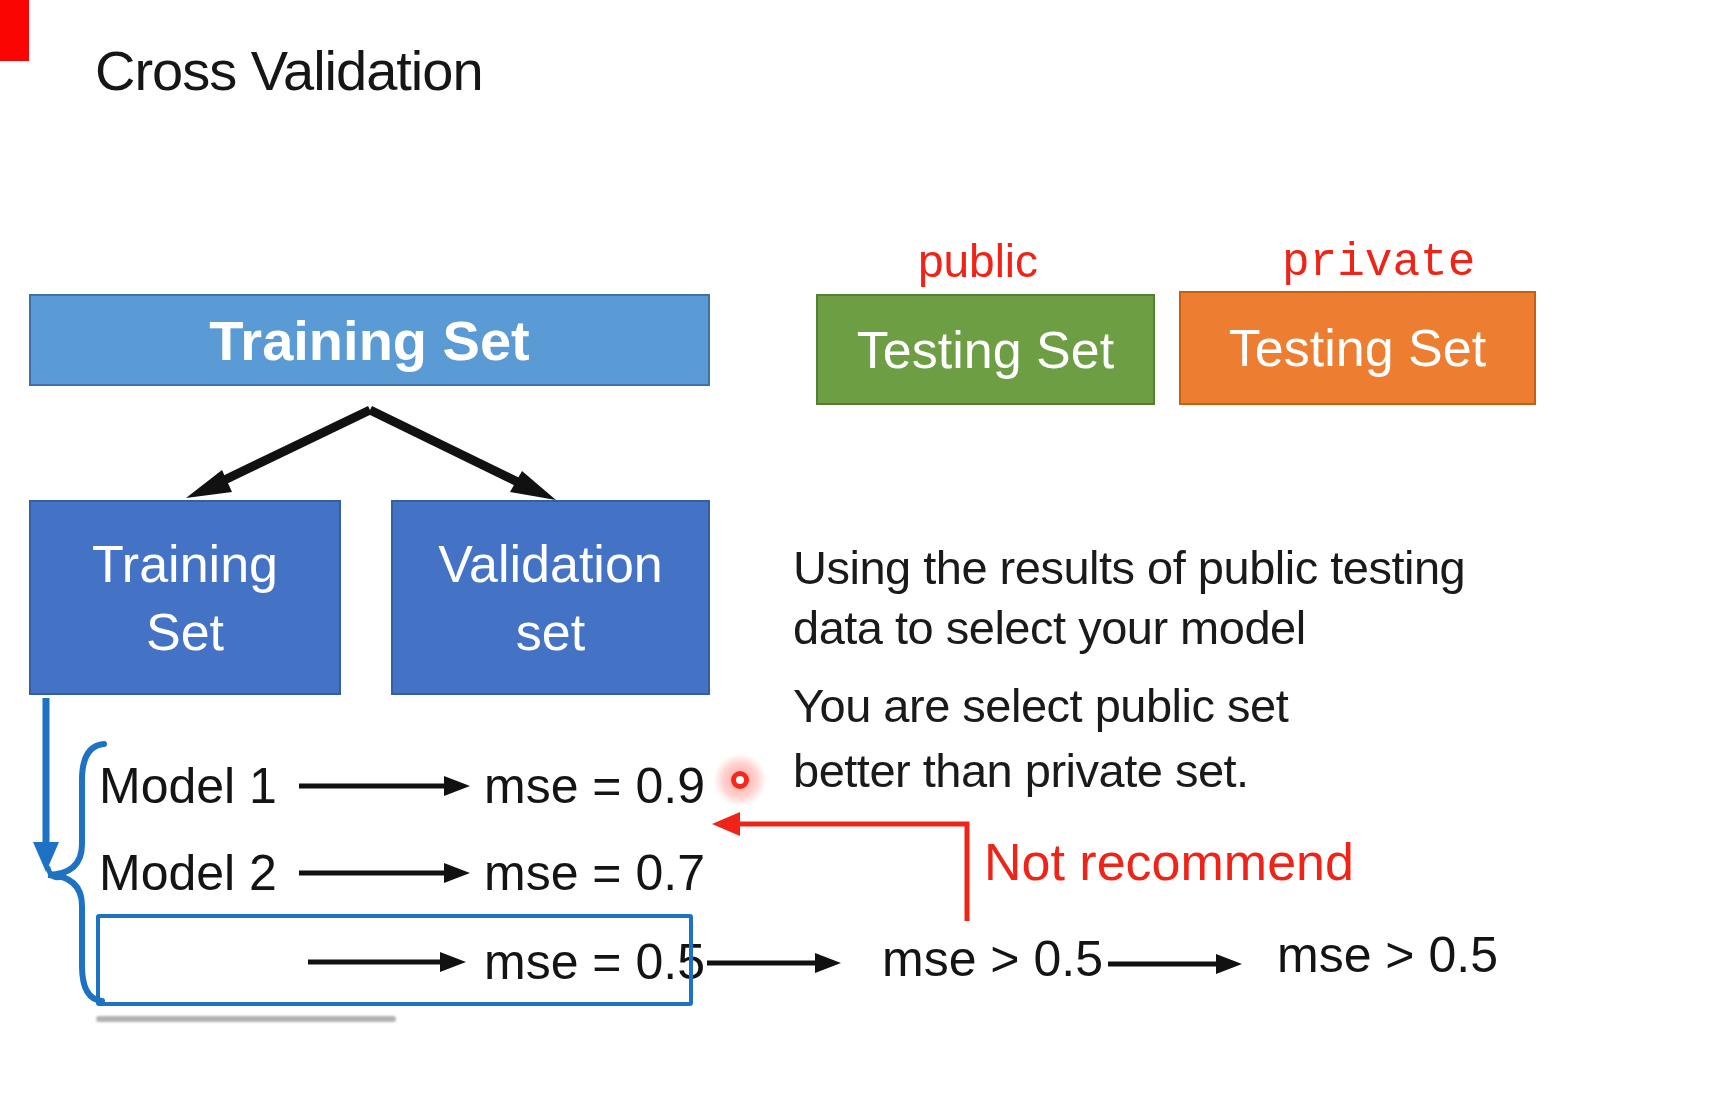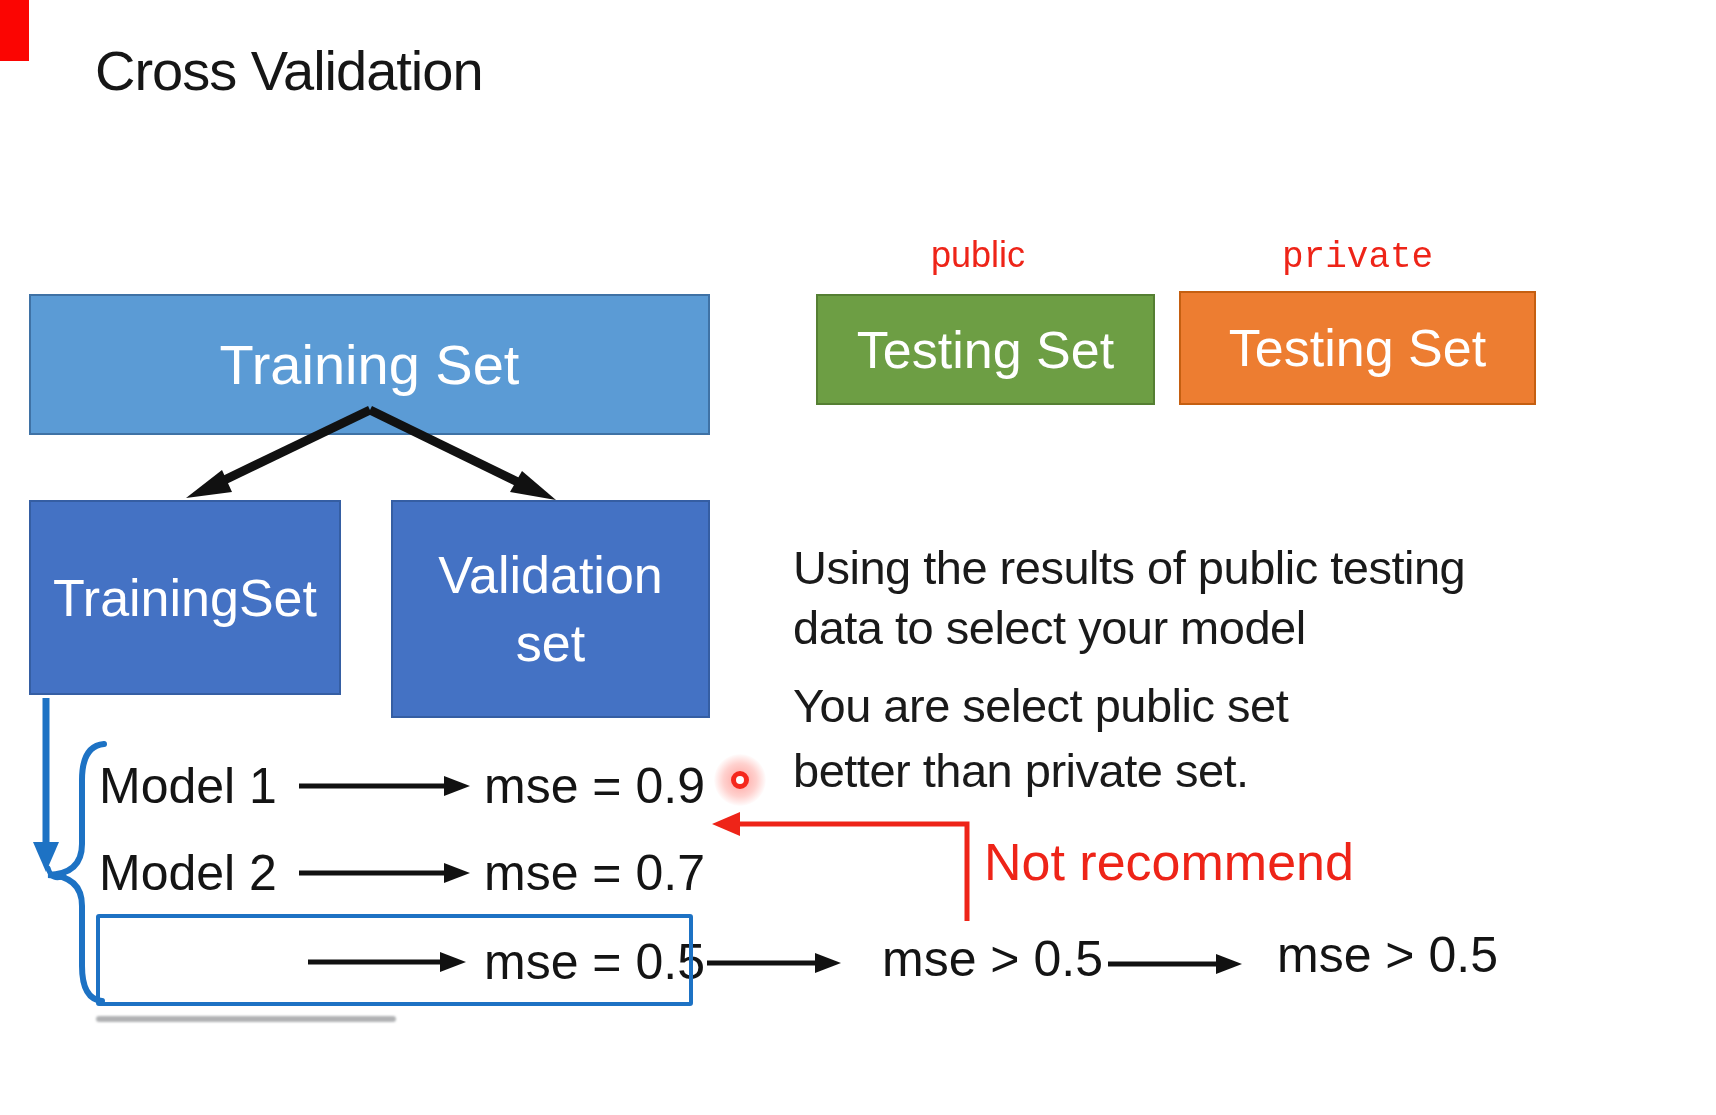--- a/index.html
+++ b/index.html
@@ -10,33 +10,33 @@
     --red:#ee2418; --blue-graphic:#1d72c4; --ink:#1c1c1c;
   }
   html,body{margin:0;padding:0;background:#888;}
   #slide{
     position:relative; width:1716px; height:1115px; background:#ffffff;
     font-family:"Liberation Sans", sans-serif; overflow:hidden; color:var(--ink);
   }
   .abs{position:absolute;}
   #title{left:95px; top:38px; font-size:56px; font-weight:400; letter-spacing:-1px; color:#161616;}
   .slidebox{display:flex; align-items:center; justify-content:center; color:#fff; text-align:center;}
-  #box-training-big{left:29px; top:294px; width:681px; height:141px;
-    background:var(--box-blue); border:2px solid var(--box-blue-border); box-sizing:border-box; font-size:56px;}
+  #box-training-big{left:29px; top:294px; width:681px; height:92px;
+    background:var(--box-blue); border:2px solid var(--box-blue-border); box-sizing:border-box; font-size:56px;font-weight:bold;}
   #box-testing-public{left:816px; top:294px; width:339px; height:111px;
     background:var(--box-green); border:2px solid var(--box-green-border); box-sizing:border-box; font-size:52px;}
   #box-testing-private{left:1179px; top:291px; width:357px; height:114px;
     background:var(--box-orange); border:2px solid #c55f11; box-sizing:border-box; font-size:52px;}
   #box-training-sub{left:29px; top:500px; width:312px; height:195px;
     background:var(--box-darkblue); border:2px solid var(--box-darkblue-border); box-sizing:border-box;
-    font-size:52px; line-height:68px; flex-direction:row;}
-  #box-validation{left:391px; top:500px; width:319px; height:218px;
+    font-size:52px; line-height:68px; flex-direction:column;}
+  #box-validation{left:391px; top:500px; width:319px; height:195px;
     background:var(--box-darkblue); border:2px solid var(--box-darkblue-border); box-sizing:border-box;
     font-size:52px; line-height:68px; flex-direction:column;}
-  .redlabel{color:var(--red); font-size:36px;}
+  .redlabel{color:var(--red); font-size:46px;}
   #label-public{left:914px; top:234px; width:128px; text-align:center;}
   #label-private{left:1282px; top:237px; width:150px; text-align:center;font-family:Liberation Mono, monospace;}
   .para{font-size:47px; letter-spacing:-0.5px; color:#1a1a1a; white-space:nowrap;}
   #p1l1{left:793px; top:540px;}
   #p1l2{left:793px; top:600px;}
   #p2l1{left:793px; top:678px;}
   #p2l2{left:793px; top:743px;}
   .modeltext{font-size:50px; color:#141414; white-space:nowrap;}
   #model1{left:99px; top:757px;}  #mse1{left:484px; top:757px;}
   #model2{left:99px; top:844px;}  #mse2{left:484px; top:844px;}

